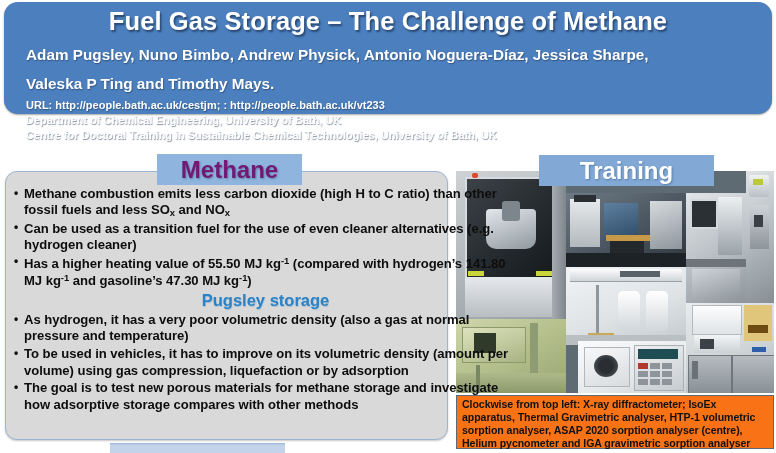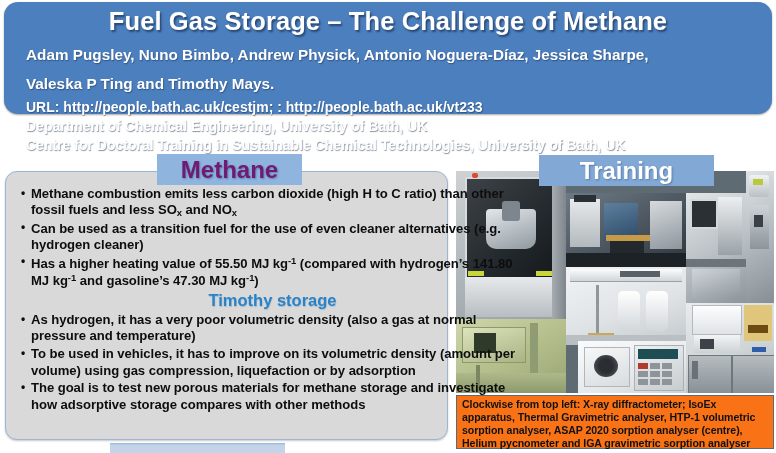--- a/index.html
+++ b/index.html
@@ -47,21 +47,21 @@
     text-shadow: 0.7px 0.7px 1.2px rgba(20,40,70,0.5);
   }
   .authors-last {
     text-align: left;
   }
   .affil-block {
     padding: 3px 18px 0 22px;
   }
   .affil-line {
     color: #ffffff;
-    font-size: 14px;
+    font-size: 11px;
     font-weight: bold;
     line-height: 1.36;
     white-space: nowrap;
     text-shadow: 0.6px 0.6px 1px rgba(20,40,70,0.5);
   }
 
   
   .methane-panel {
     position: absolute;
     left: 5px;
@@ -88,21 +88,21 @@
   }
   .methane-title-box span {
     color: #701a75;
     font-size: 24px;
     font-weight: bold;
     text-shadow: 1px 1px 2px rgba(40,70,110,0.45);
     line-height: 1;
   }
   .methane-body {
     position: absolute;
-    left: 12px;
+    left: 5px;
     top: 186px;
     width: 523px;
     height: 255px;
     padding: 0 10px 0 8px;
     box-sizing: border-box;
     z-index: 6;
   }
   ul.bullets {
     list-style: none;
     margin: 0;
@@ -233,21 +233,21 @@
 <div class="methane-title-box">
   <span>Methane</span>
 </div>
 
 <div class="methane-body">
   <ul class="bullets" id="bullets-top">
       <li>Methane combustion emits less carbon dioxide  (high H to C ratio) than other fossil fuels and less SO<sub>x</sub> and NO<sub>x</sub></li>
       <li>Can be used as a transition fuel for the use of even cleaner alternatives (e.g. hydrogen cleaner)</li>
       <li>Has a higher heating value of 55.50 MJ kg<sup>-1</sup> (compared with hydrogen’s 141.80 MJ kg<sup>-1</sup> and gasoline’s 47.30 MJ kg<sup>-1</sup>)</li>
     </ul>
-  <div class="sub-heading">Timothy storage</div>
+  <div class="sub-heading">Pugsley storage</div>
   <ul class="bullets" id="bullets-bottom">
       <li>As hydrogen, it has a very poor volumetric density (also a gas at normal pressure and temperature)</li>
       <li>To be used in vehicles, it has to improve on its volumetric density (amount per volume) using gas compression, liquefaction or by adsorption</li>
       <li>The goal is to test new porous materials for methane storage and investigate how adsorptive storage compares with other methods</li>
     </ul>
 </div>
 
 <div class="equipment-panel">
   <div class="collage">
 

